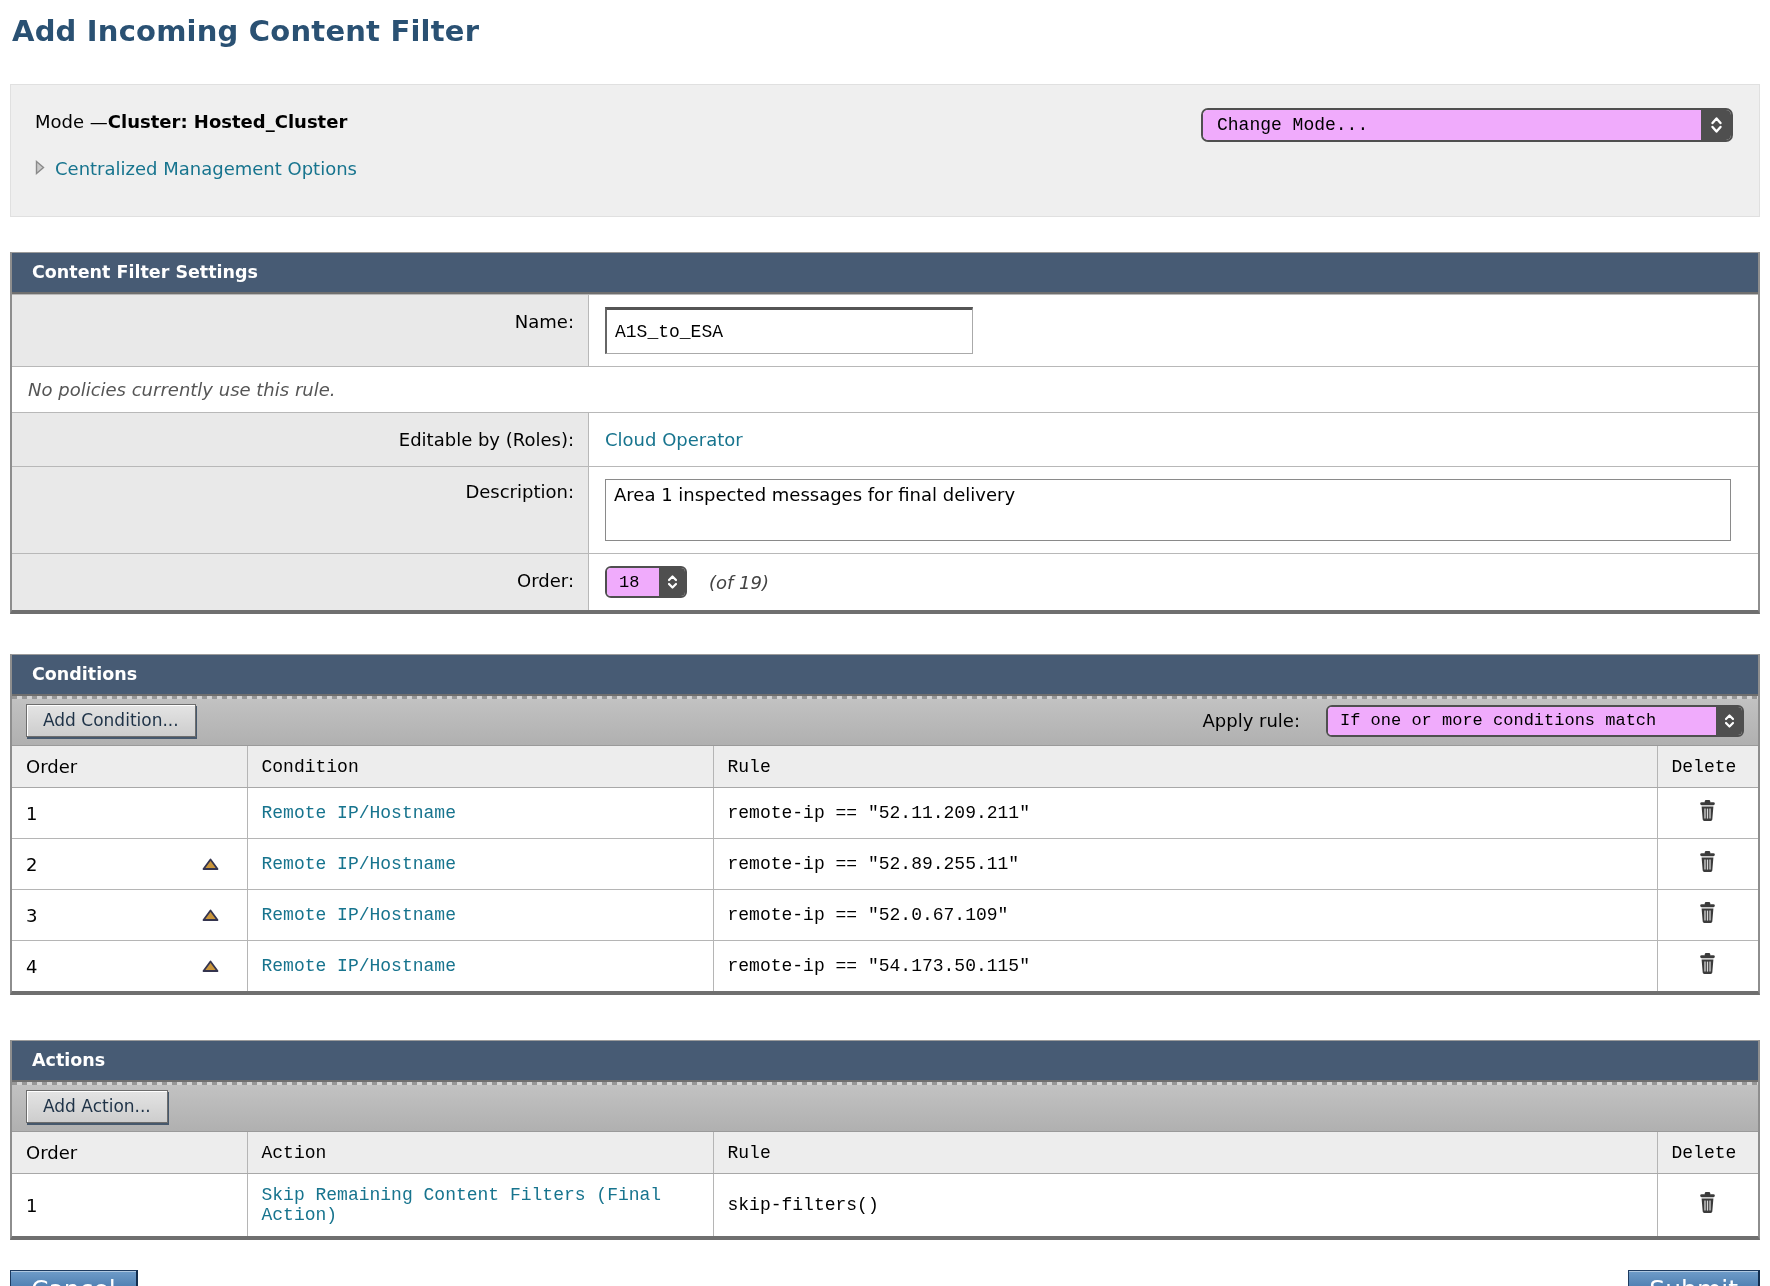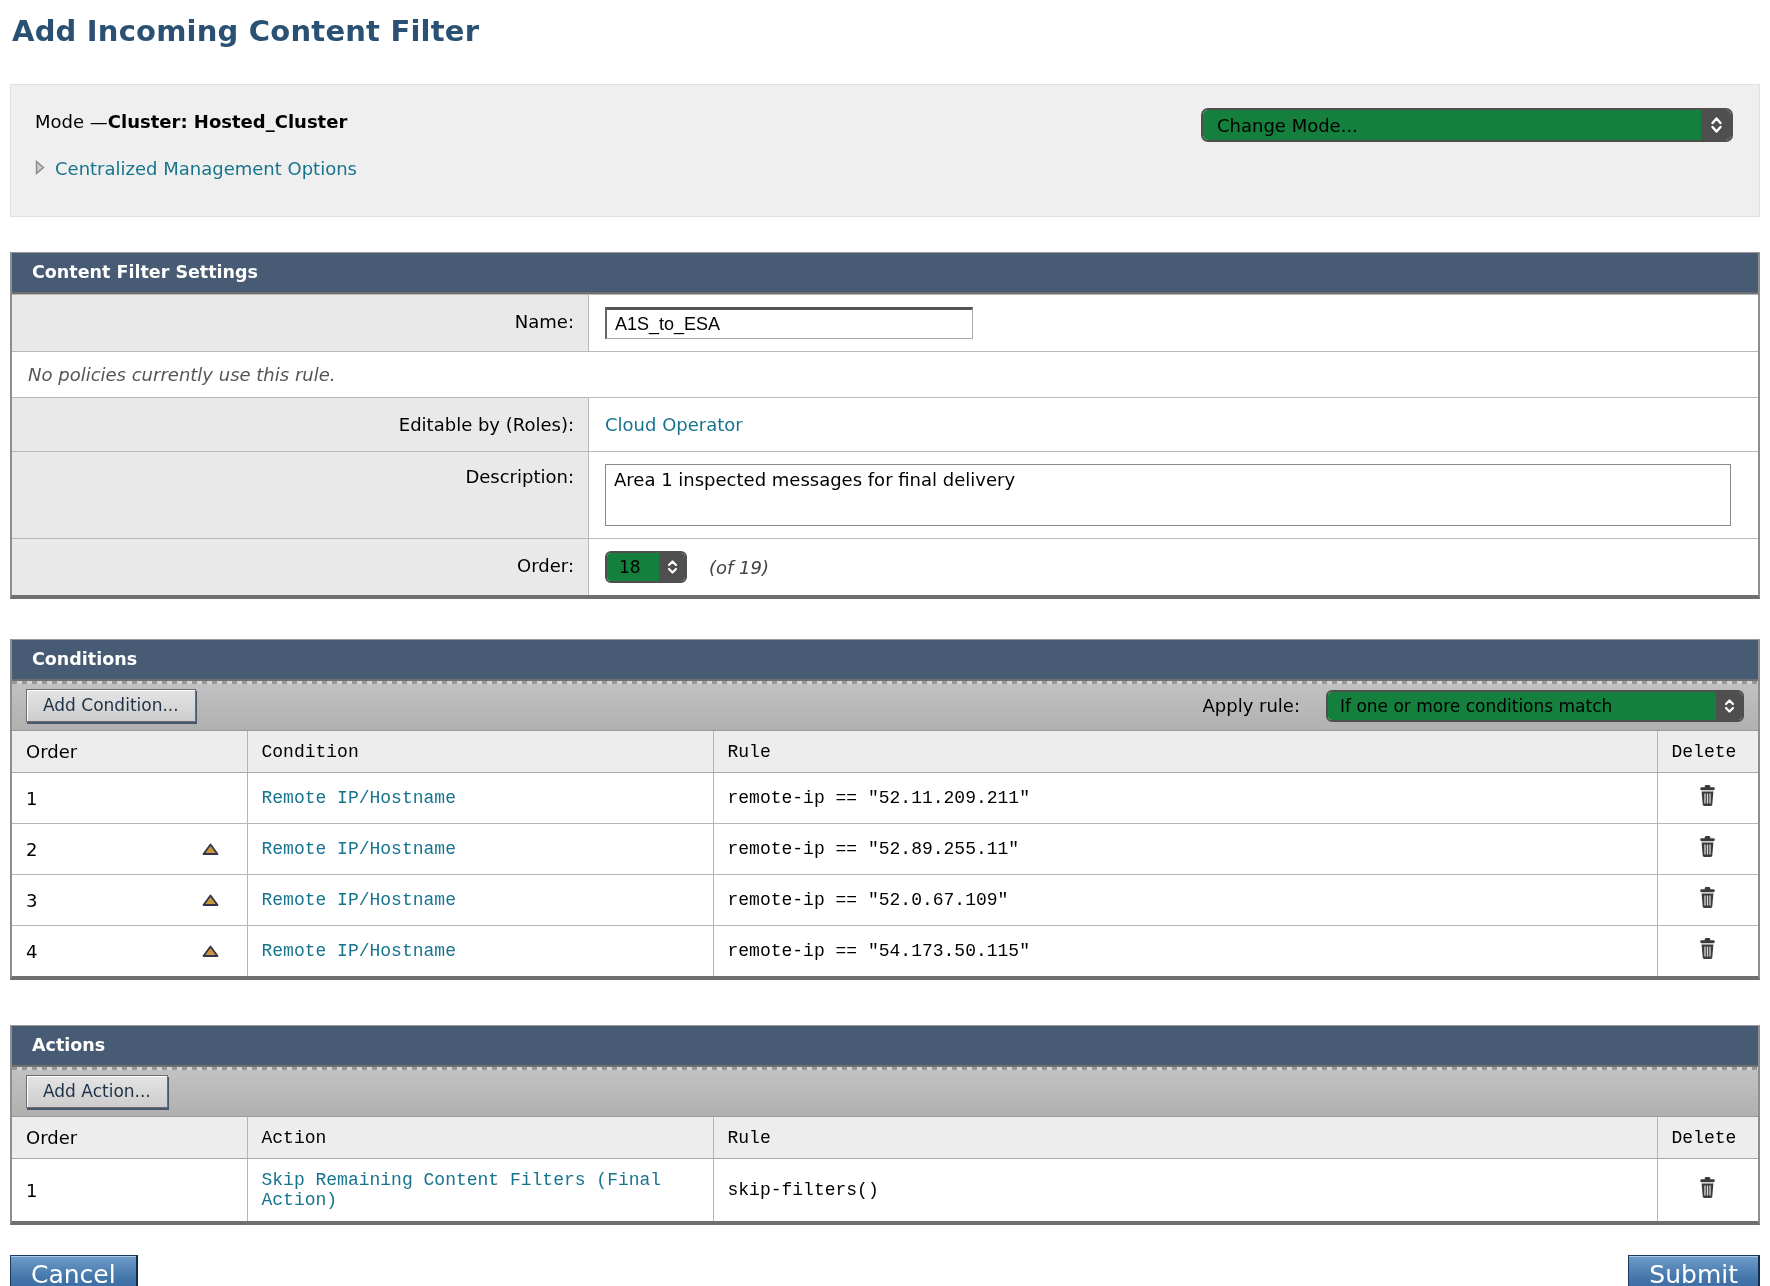--- a/index.html
+++ b/index.html
@@ -33,21 +33,21 @@
   .change-mode { position:absolute; top:23px; right:26px; }
 
   
   .mselect {
     display:inline-flex; align-items:stretch; background:#fff;
     border:2px solid #4f4f4f; border-radius:7px; overflow:hidden;
     height:34px; cursor:pointer; vertical-align:middle;
   }
   .mselect .val {
     display:flex; align-items:center; padding:0 14px;
-    font-size:18px; color:#000; background:#15803d; white-space:nowrap;
+    font-size:18px; color:#000; background:#f0abfc; white-space:nowrap;font-family:Liberation Mono, monospace;
   }
   .mselect .spin {
     background:#4f4f4f; width:30px; display:flex;
     align-items:center; justify-content:center; flex:none;
   }
   .mselect.small { height:32px; border-radius:6px; }
   .mselect.small .val { font-size:17px; padding:0 12px; }
   .mselect.small .spin { width:26px; }
 
   
@@ -69,21 +69,21 @@
   .srow:first-of-type { border-top:none; }
   .srow .lbl {
     width:577px; flex:none; background:#e9e9e9; text-align:right;
     padding:16px 14px 16px 0; border-right:1px solid #b8b8b8; font-size:18px;
   }
   .srow .valc { flex:1; padding:12px 16px; display:flex; align-items:center; }
   .italic-note { font-style:italic; color:#555; font-size:18px; }
   .teal-link { color:#17748e; font-size:18px; cursor:pointer; }
 
   .name-input {
-    width:368px; height:32px; font-family:Liberation Sans, sans-serif; font-size:18px;
+    width:368px; height:47px; font-family:Liberation Mono, monospace; font-size:18px;
     border:1px solid #aaa; border-top:3px solid #555; border-left:2px solid #666;
     padding:2px 8px; outline:none;
   }
   .desc-area {
     width:1126px; height:62px; font-family:inherit; font-size:18px;
     border:1px solid #8a8a8a; padding:4px 8px; resize:none; outline:none;
   }
   .order-of { font-style:italic; color:#444; font-size:18px; margin-left:22px; }
 
   

